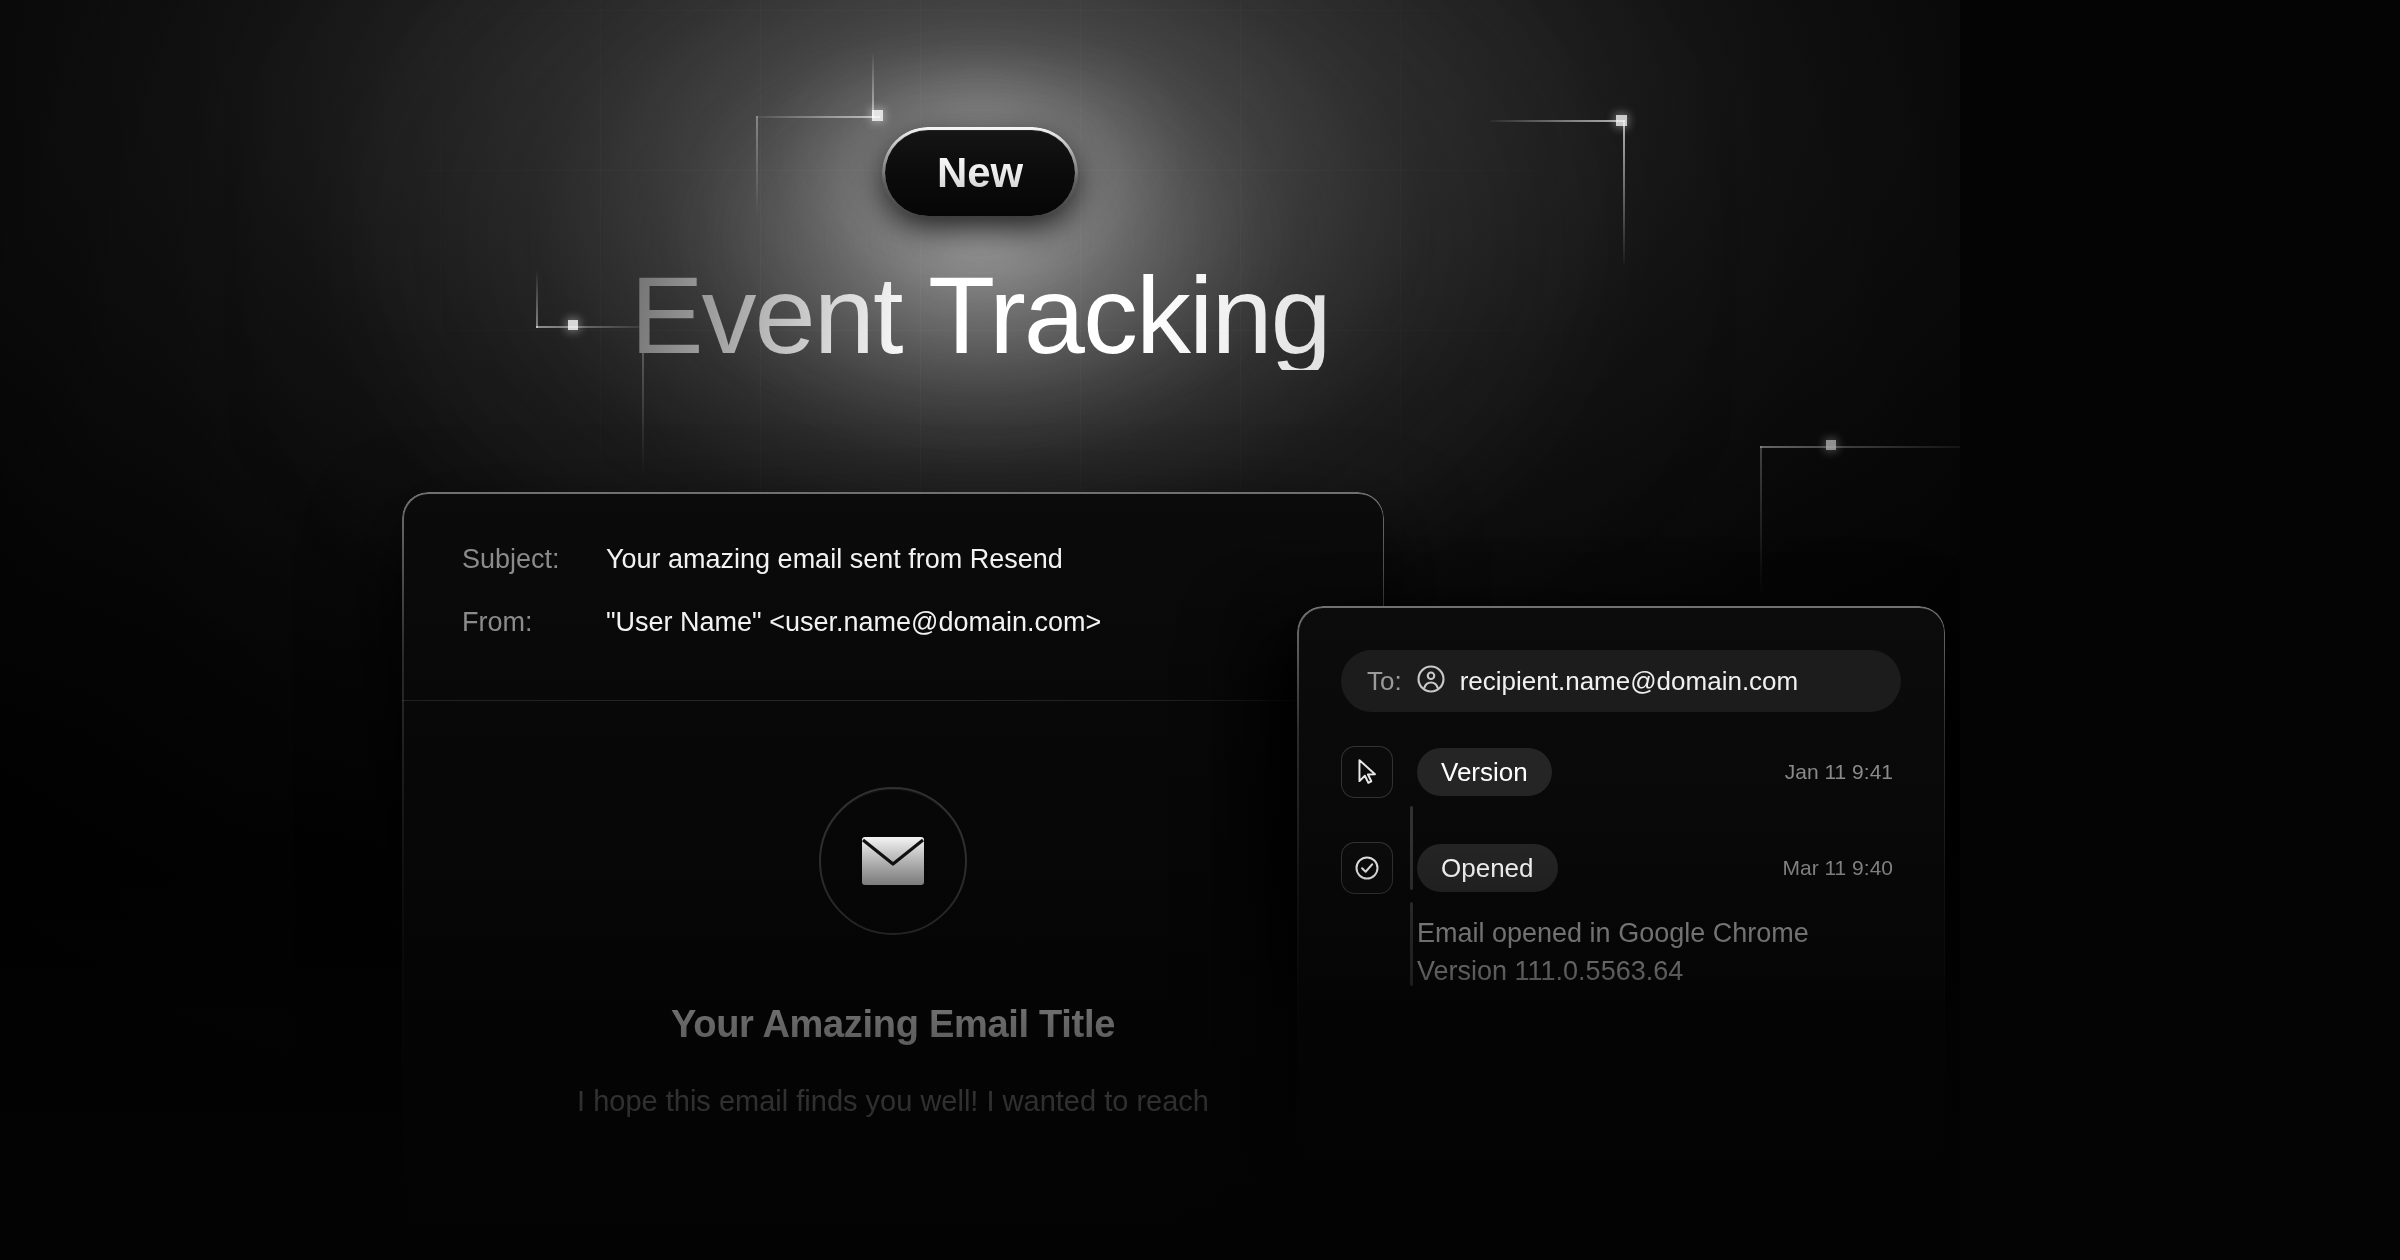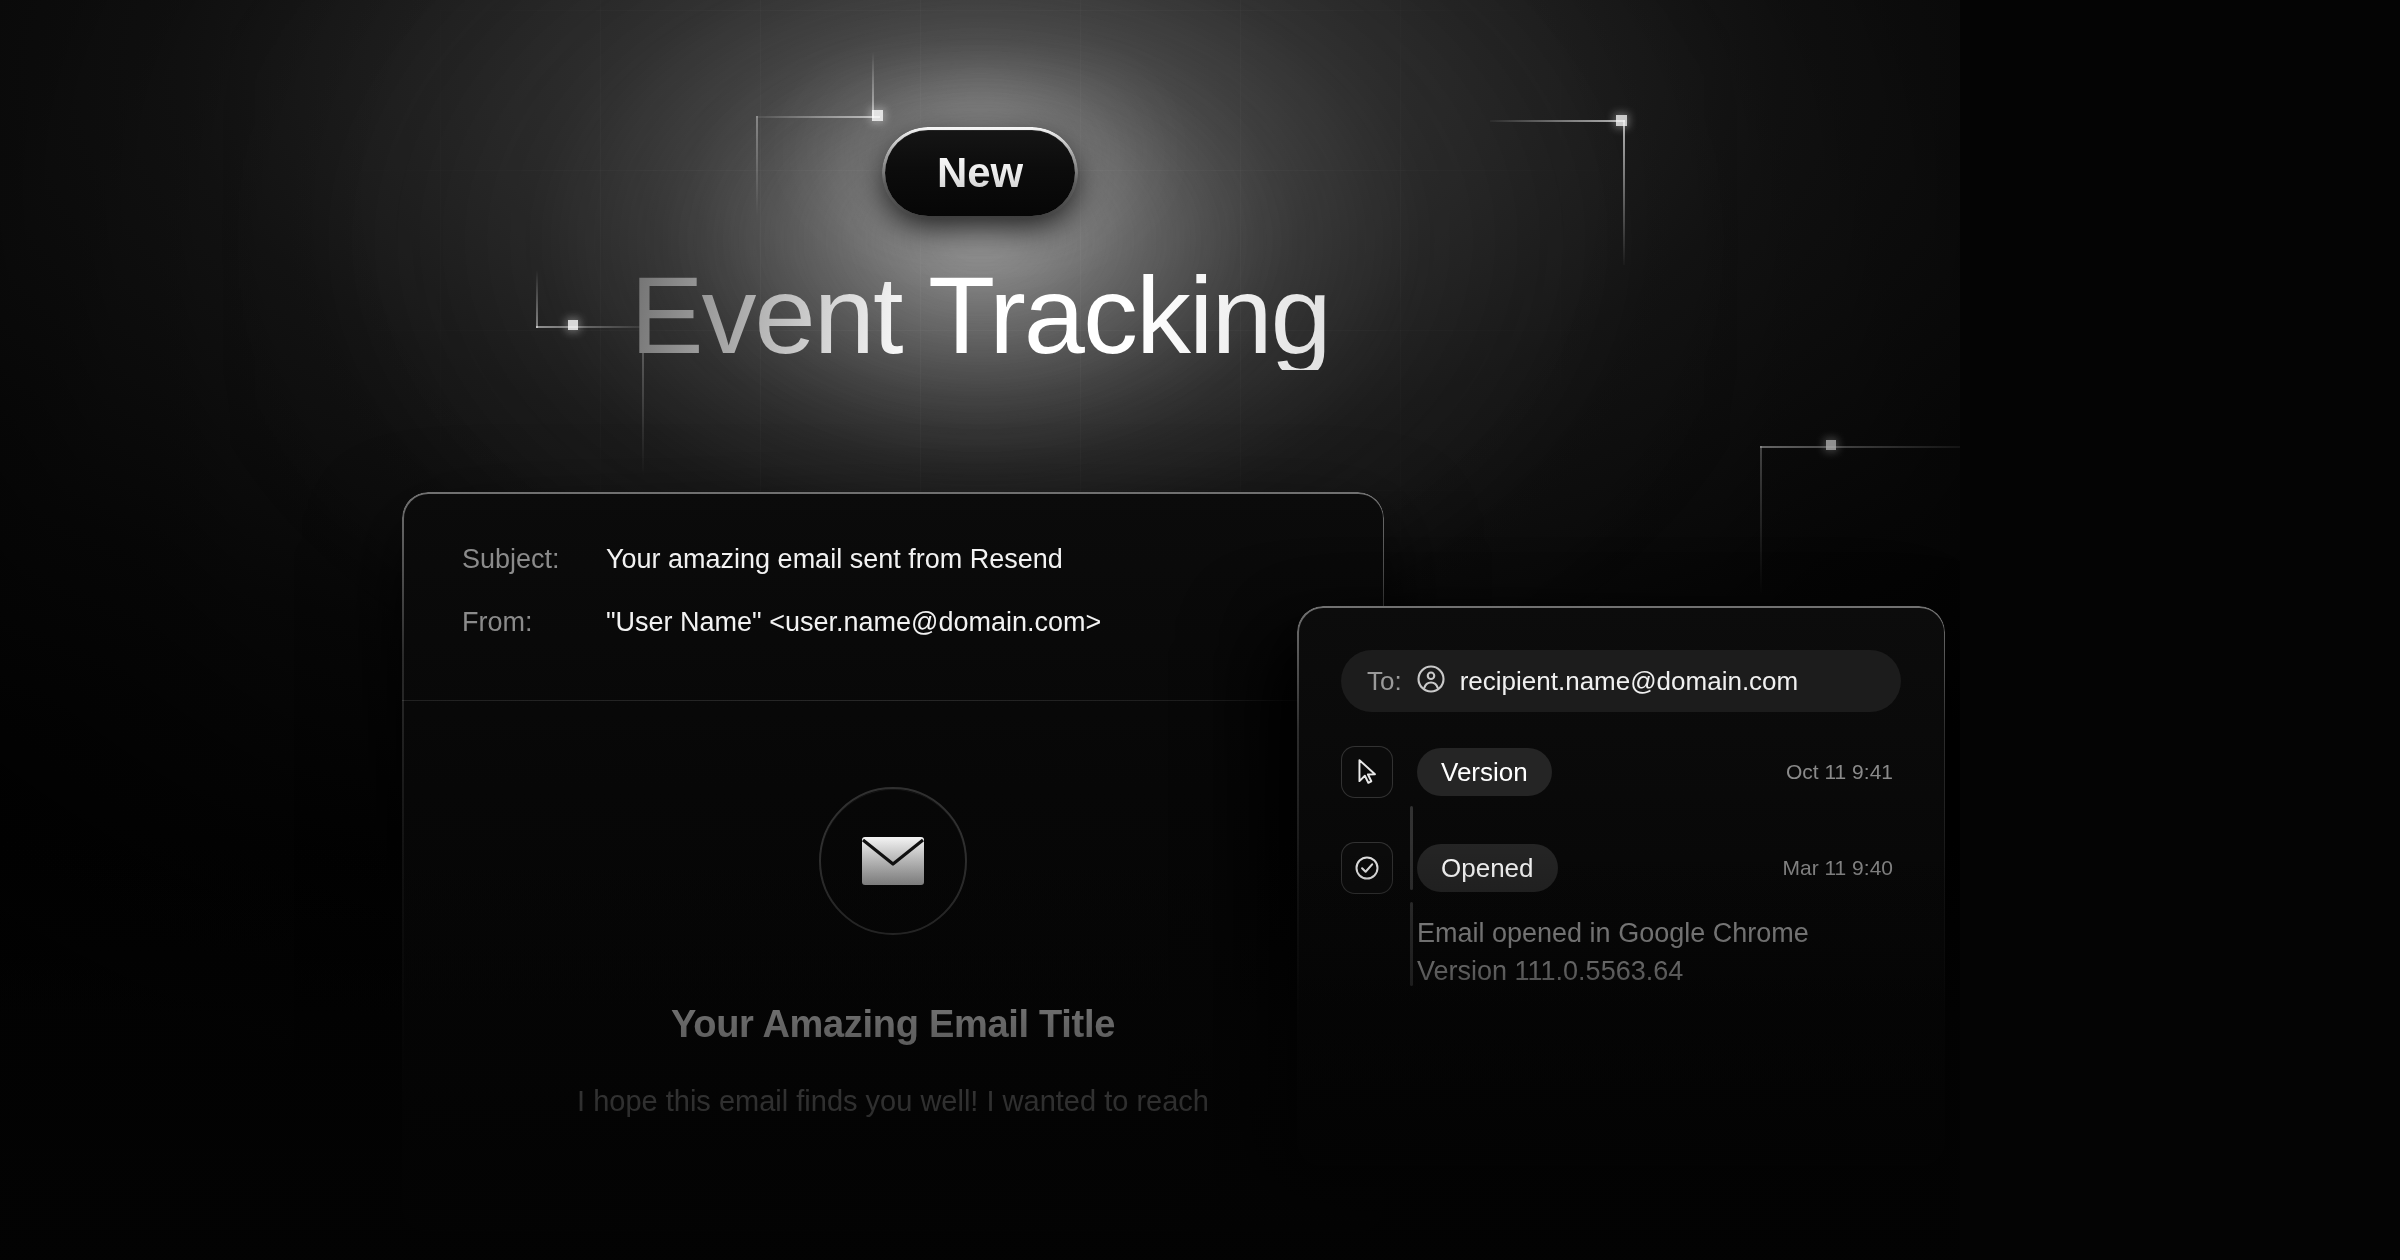--- a/index.html
+++ b/index.html
@@ -404,21 +404,21 @@
       <div class="event-row">
         <div class="ev-connector"></div>
         <div class="ev-icon">
           <svg width="26" height="28" viewBox="0 0 24 26">
             <path d="M5 2 L5 21.5 L10 16.5 L13.2 23 L16 21.6 L12.9 15.3 L19.4 15.1 Z" fill="none" stroke="#e8e8e8" stroke-width="1.8" stroke-linejoin="round"></path>
           </svg>
         </div>
         <div class="ev-content">
           <div class="ev-top">
             <span class="ev-chip">Version</span>
-            <span class="ev-time">Oct 11 9:41</span>
+            <span class="ev-time">Jan 11 9:41</span>
           </div>
         </div>
       </div>
 
       <div class="event-row">
         <div class="ev-connector"></div>
         <div class="ev-icon">
           <svg width="28" height="28" viewBox="0 0 24 24">
             <circle cx="12" cy="12" r="9" fill="none" stroke="#e8e8e8" stroke-width="1.7"></circle>
             <path d="M7.8 12.3 L10.8 15.2 L16.4 8.9" fill="none" stroke="#e8e8e8" stroke-width="1.8" stroke-linecap="round" stroke-linejoin="round"></path>

